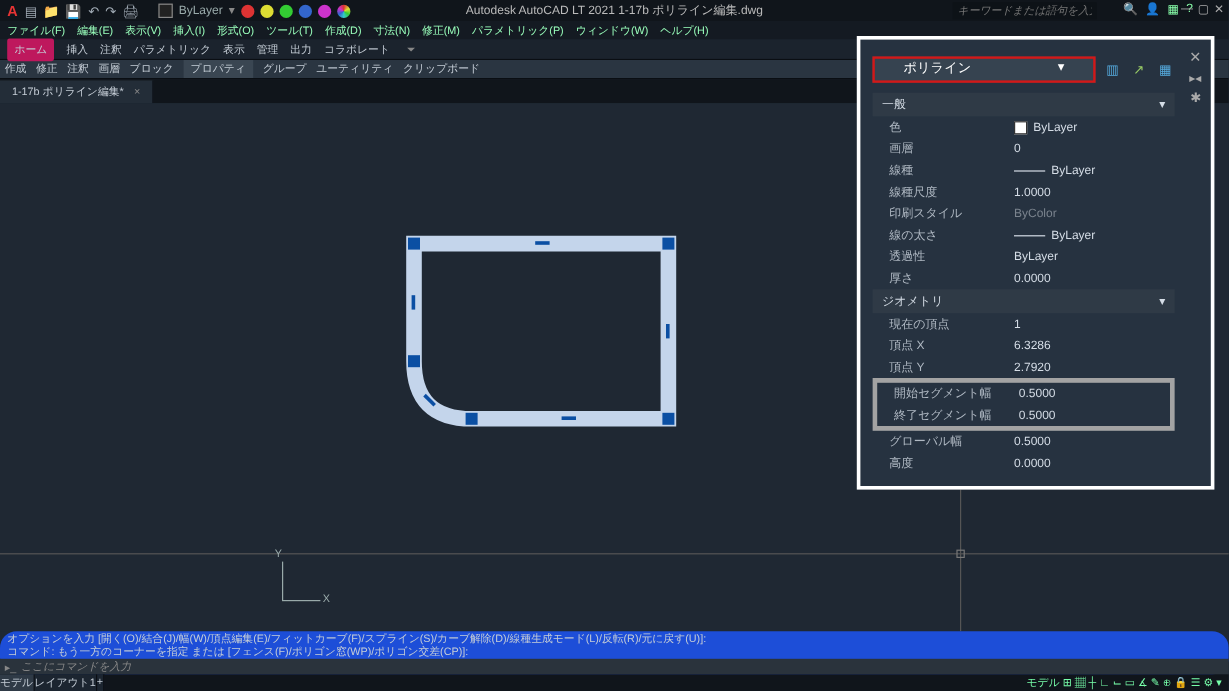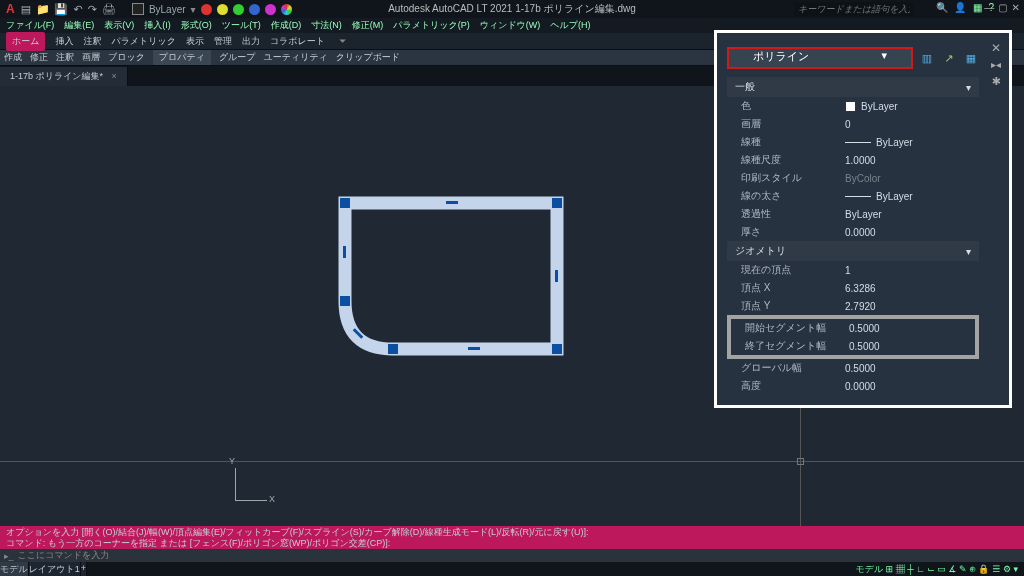--- a/index.html
+++ b/index.html
@@ -52,21 +52,21 @@
 .obj-type { flex: 1; height: 22px; background: #364350; border: 2px solid #d31818; display: flex; align-items: flex-start; justify-content: space-between; padding: 0 24px; font-size: 11px; color: #fff; }
 .head-ic { width: 16px; height: 16px; display: flex; align-items: center; justify-content: center; font-size: 11px; }
 .prop-body { position: absolute; left: 10px; right: 30px; top: 44px; bottom: 6px; overflow: hidden; }
 .sec-hdr { height: 20px; background: #2f3a46; display: flex; align-items: center; justify-content: space-between; padding: 0 8px; font-size: 10px; font-weight: normal; color: #d5dde6; }
 .row { height: 18px; display: flex; align-items: center; }
 .row .lbl { width: 118px; padding-left: 14px; font-size: 10px; color: #b0b9c3; }
 .row .val { flex: 1; font-size: 10px; color: #d5dde6; display: flex; align-items: center; gap: 5px; }
 .row .val .swatch { width: 11px; height: 11px; background: #fff; border: 1px solid #333; }
 .row .val .ltype { width: 26px; height: 1px; background: #d5dde6; display: inline-block; }
 .row.dim .val { color: #7a838d; }
-.cmd-area { position: absolute; left: 0; right: 0; bottom: 14px; height: 36px; background: #be185d; font-size: 9px; }
+.cmd-area { position: absolute; left: 0; right: 0; bottom: 14px; height: 36px; background: #1d4ed8; font-size: 9px; border-radius: 14px; }
 .cmd-hist { padding: 1px 6px; color: #c5cdd6; line-height: 11px; }
 .cmd-line { position: absolute; bottom: 0; left: 0; right: 0; height: 13px; background: #2a333c; display: flex; align-items: center; padding: 0 4px; gap: 4px; color: #888; }
 .status { position: absolute; left: 0; right: 0; bottom: 0; height: 14px; background: #10151b; display: flex; align-items: center; font-size: 9px; }
 .status .ltabs { display: flex; }
 .status .ltabs span { padding: 1px 0; background: #1c2530; border-right: 1px solid #0a0e13; }
 .status .ltabs .on { background: #2f3a46; }
 .status .ricons { position: absolute; right: 6px; display: flex; gap: 7px; color: #7fa; }
 .hl-group { border: 4px solid #a3a3a3; }
 </style>
 </head>
@@ -307,21 +307,21 @@
   </div>
 </div>
 
 <div class="cmd-area">
   <div class="cmd-hist">
     <div>オプションを入力 [開く(O)/結合(J)/幅(W)/頂点編集(E)/フィットカーブ(F)/スプライン(S)/カーブ解除(D)/線種生成モード(L)/反転(R)/元に戻す(U)]:</div>
     <div>コマンド: もう一方のコーナーを指定 または [フェンス(F)/ポリゴン窓(WP)/ポリゴン交差(CP)]:</div>
   </div>
   <div class="cmd-line">
     <span>▸_</span>
-    <span style="">ここにコマンドを入力</span>
+    <span style="font-style:italic">ここにコマンドを入力</span>
   </div>
 </div>
 
 <div class="status">
   <div class="ltabs">
     <span class="on">モデル</span>
     <span>レイアウト1</span>
     <span>+</span>
   </div>
   <div class="ricons">モデル ⊞ ▦ ┼ ∟ ⌙ ▭ ∡ ✎ ⊕ 🔒 ☰ ⚙ ▾</div>

